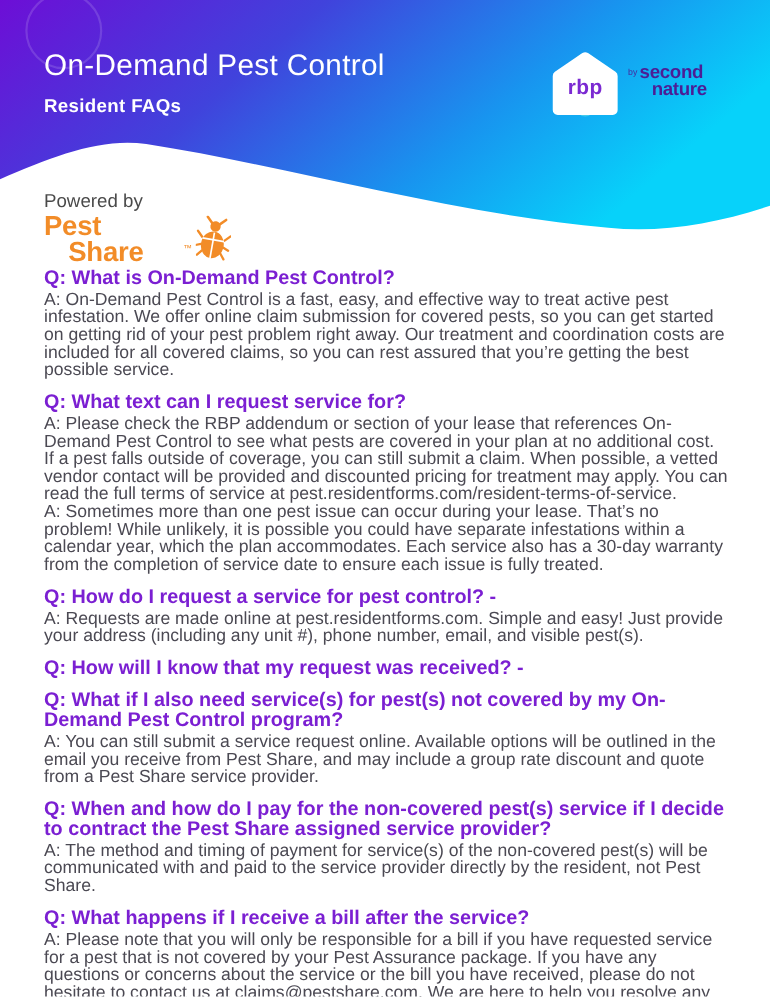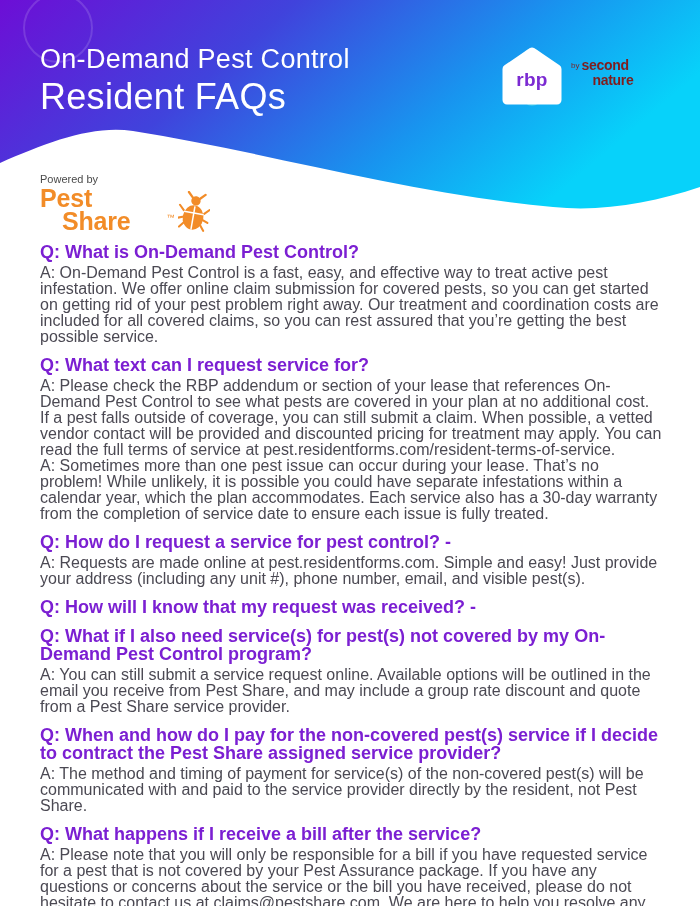--- a/index.html
+++ b/index.html
@@ -3,36 +3,36 @@
 <meta charset="utf-8">
 <style>
   html,body { margin:0; padding:0; background:#ffffff; }
   body { width:700px; height:906px; font-family:"Liberation Sans", sans-serif; position:relative; overflow:hidden; }
   .page { position:relative; width:700px; height:906px; background:#fff; }
 
   
   .header-svg { position:absolute; top:0; left:0; display:block; }
   .title { position:absolute; left:40px; top:40px; color:#ffffff; }
   .title-line1 { font-size:27px; font-weight:400; letter-spacing:0.3px; line-height:38px; }
-  .title-line2 { font-size:36px; font-weight:400; letter-spacing:0.3px; line-height:38px; }
+  .title-line2 { font-size:17px; font-weight:700; letter-spacing:0.3px; line-height:38px; }
 
   .rbp-badge { position:absolute; left:500px; top:45px; width:64px; height:64px; }
   .rbp-diamond { position:absolute; left:9px; top:9px; width:46px; height:46px; background:#43CBEE; border-radius:9px; transform:rotate(45deg); }
   .rbp-house { position:absolute; left:0; top:0; }
   .rbp-text { position:absolute; left:0; top:24px; width:100%; text-align:center; color:#7B2AD2; font-weight:700; font-size:19px; letter-spacing:0.3px; }
 
-  .sn-logo { position:absolute; left:571px; top:58px; color:#7f1d1d; display:flex; align-items:flex-start; }
+  .sn-logo { position:absolute; left:571px; top:58px; color:#4c1d95; display:flex; align-items:flex-start; }
   .sn-by { font-size:8px; margin:3px 2px 0 0; opacity:0.95; }
-  .sn-words { font-size:14px; font-weight:700; line-height:15px; letter-spacing:-0.3px; }
+  .sn-words { font-size:17px; font-weight:700; line-height:15px; letter-spacing:-0.3px; }
   .sn-line2 { margin-left:11px; }
 
   
   .powered { position:absolute; left:40px; top:173px; }
-  .powered-label { font-size:11px; color:#4A4A4A; margin-bottom:2px; }
-  .ps-row { display:flex; align-items:flex-end; }
+  .powered-label { font-size:17px; color:#4A4A4A; margin-bottom:2px; }
+  .ps-row { display:flex; align-items:center; }
   .ps-col { display:flex; flex-direction:column; }
   .ps-word { font-size:25px; font-weight:800; color:#F28C28; line-height:23px; letter-spacing:-0.2px; }
   .ps-word2-row { margin-left:22px; display:flex; align-items:flex-start;gap:36px; }
   .ps-tm { font-size:8px; color:#F28C28; margin-top:3px; }
   .ps-bug { margin-left:4px; margin-top:-3px; }
 
   
   .faq-list { position:absolute; left:40px; top:243px; width:622px; }
   .q { color:#7B1FD2; font-size:18px; font-weight:700; line-height:18px; margin:11px 0 4px 0; }
   .faq:first-child .q { margin-top:0; }

